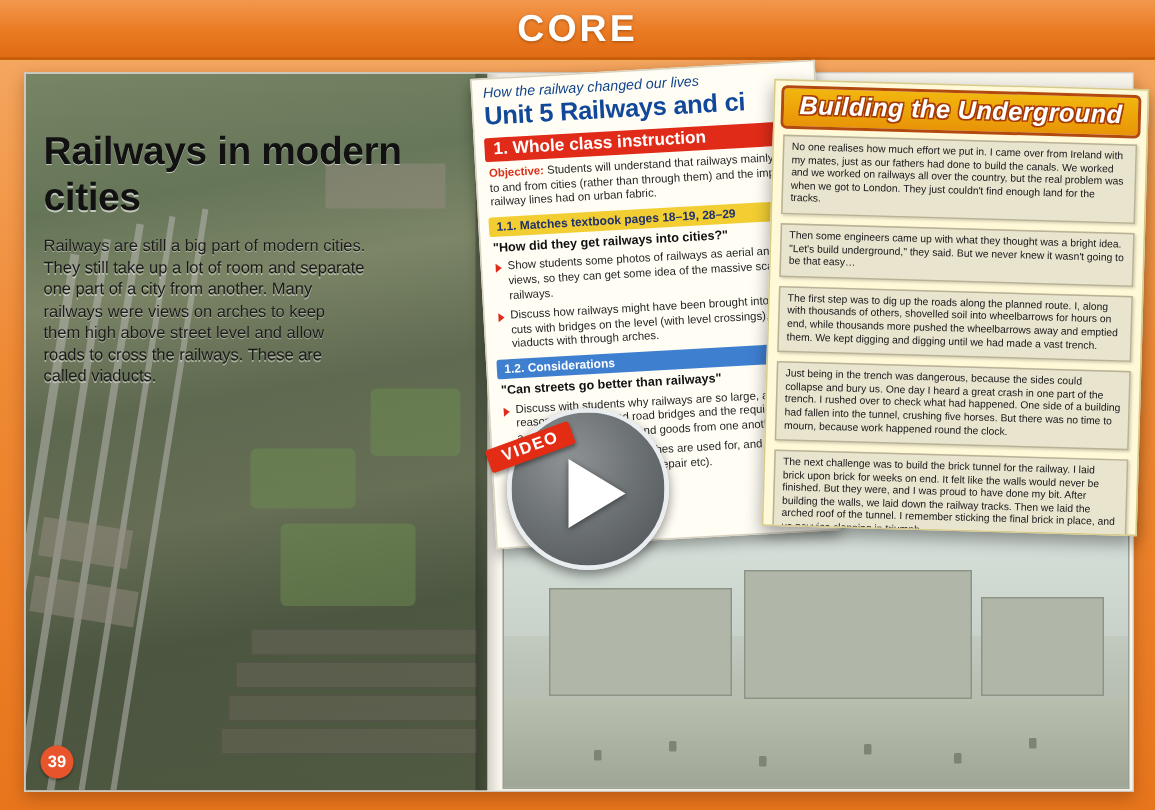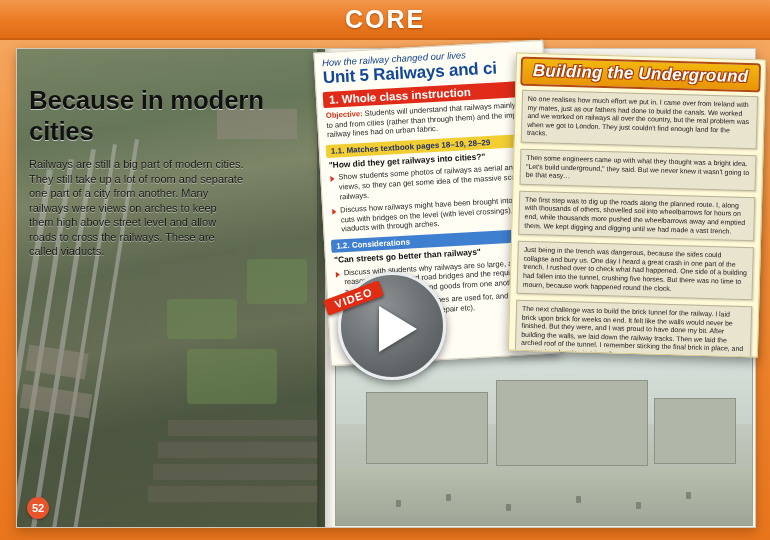--- a/index.html
+++ b/index.html
@@ -371,25 +371,25 @@
         <div class="blockrow" style="left:150px; top:370px; width:150px; height:16px;"></div>
         <div class="blockrow" style="left:140px; top:392px; width:160px; height:16px;"></div>
         <div class="blockrow" style="left:135px; top:414px; width:165px; height:16px;"></div>
         <div class="blockrow" style="left:130px; top:436px; width:170px; height:16px;"></div>
         <div class="roof" style="left:10px; top:300px; width:60px; height:26px; transform:rotate(9deg);"></div>
         <div class="roof" style="left:4px; top:340px; width:70px; height:24px; transform:rotate(9deg);"></div>
         <div class="roof" style="left:200px; top:60px; width:80px; height:30px;"></div>
       </div>
 
       <div id="left-text">
-        <h1 id="left-title">Because in modern cities</h1>
+        <h1 id="left-title">Railways in modern cities</h1>
         <p class="left-para">Railways are still a big part of modern cities. They still take up a lot of room and separate one part of a city from another. Many railways were views on arches to keep them high above street level and allow roads to cross the railways. These are called viaducts.</p>
       </div>
 
-      <div id="page-number">52</div>
+      <div id="page-number">39</div>
 
       <div id="right-page"></div>
       <div id="gutter"></div>
 
       <div id="engraving">
         <div class="sky"></div>
         <div class="building" style="left:30px; top:42px; width:120px; height:70px;"></div>
         <div class="building" style="left:160px; top:30px; width:150px; height:84px;"></div>
         <div class="building" style="left:318px; top:48px; width:80px; height:64px;"></div>
         <div class="ground"></div>

